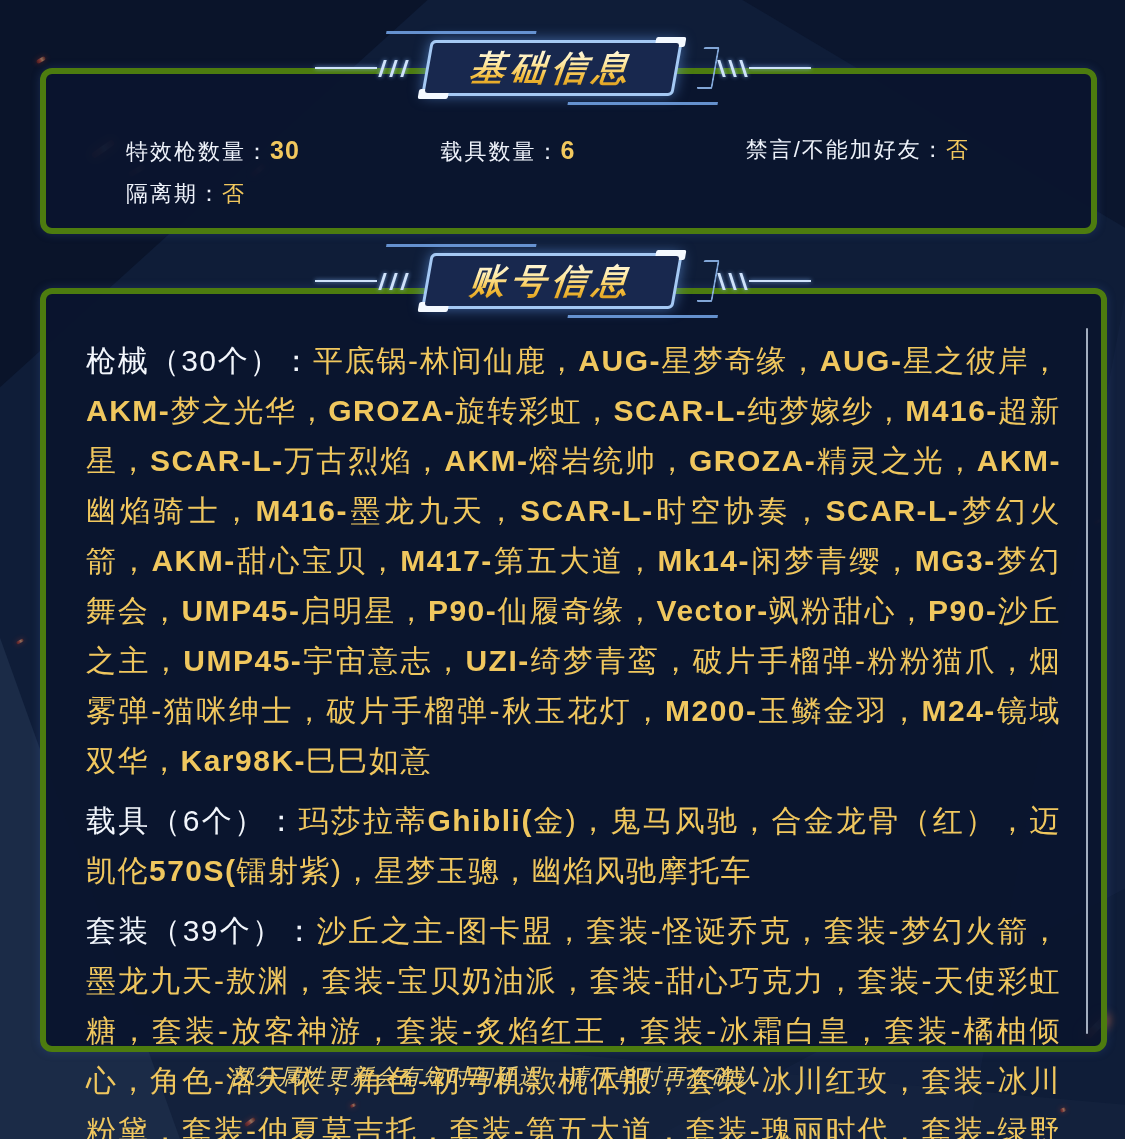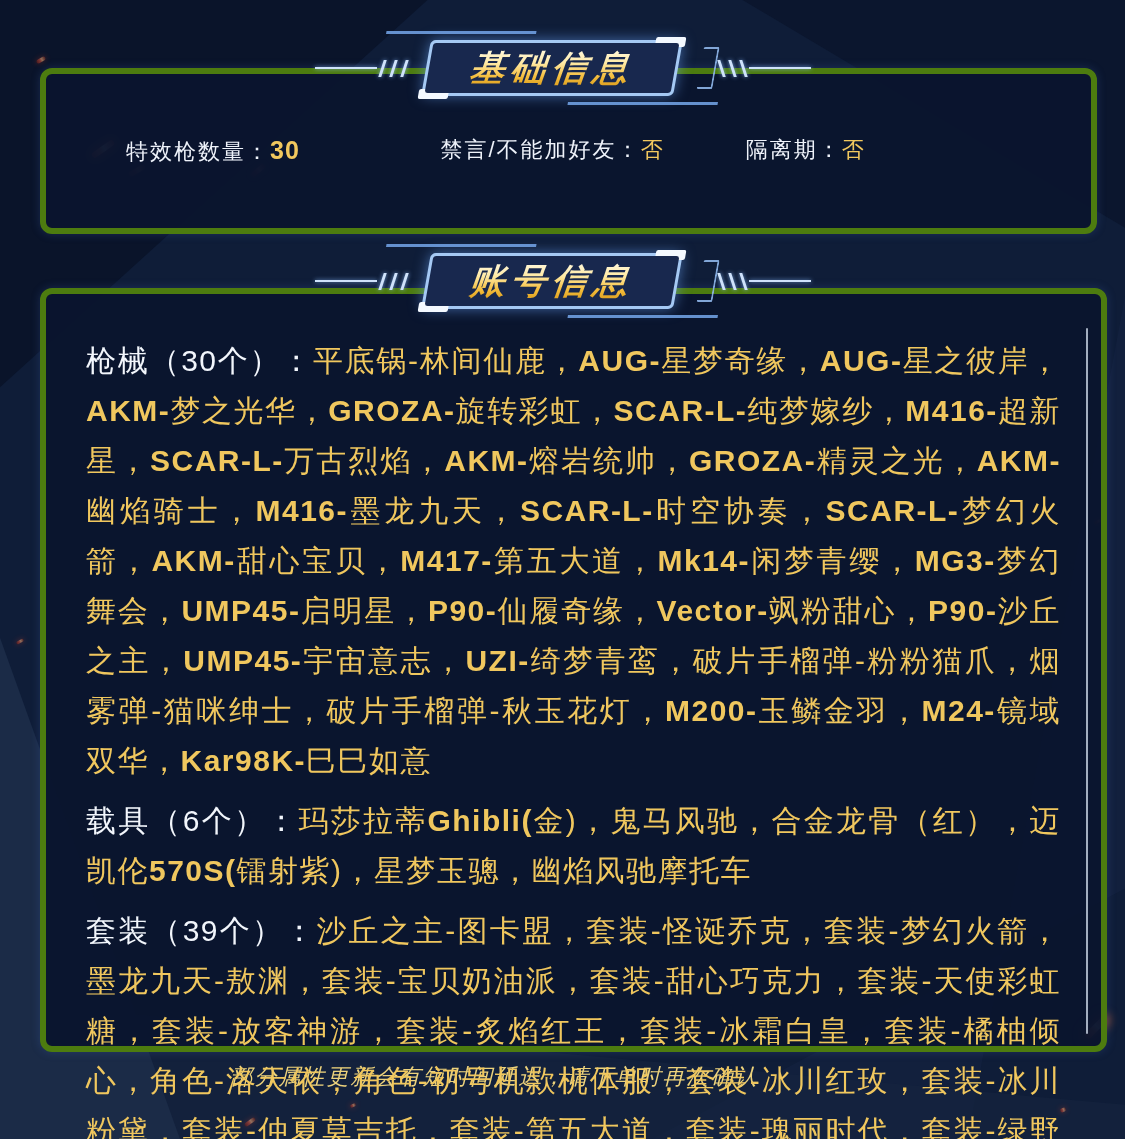--- a/index.html
+++ b/index.html
@@ -77,20 +77,21 @@
 <div class="ember bright" style="left:1082px;top:1024px;width:28px;height:7px;transform:rotate(-45deg);"></div>
 <div class="ember dim" style="left:1060px;top:1108px;width:6px;height:4px;transform:rotate(-20deg);"></div>
 <div class="ember dim" style="left:244px;top:1120px;width:12px;height:4px;transform:rotate(-35deg);"></div>
 <div class="ember dim" style="left:350px;top:1104px;width:6px;height:3px;transform:rotate(-25deg);"></div>
 <div class="ember dim" style="left:1094px;top:520px;width:8px;height:3px;transform:rotate(-30deg);"></div>
 <div class="ember dim" style="left:16px;top:640px;width:8px;height:3px;transform:rotate(-30deg);"></div>
 
 <section class="panel" id="basic-panel">
   <div class="stats-grid">
       <div class="stat"><span class="l">特效枪数量：</span><span class="v num">30</span></div>
+      <div class="stat"><span class="l">载具数量：</span><span class="v num">6</span></div>
       <div class="stat"><span class="l">禁言/不能加好友：</span><span class="v">否</span></div>
       <div class="stat"><span class="l">隔离期：</span><span class="v">否</span></div>
     </div>
 </section>
 
 <div class="banner-row" style="top:40px;">
   <div class="deco left">
     <div class="dline"></div>
     <div class="tick"></div>
     <div class="tick"></div>

